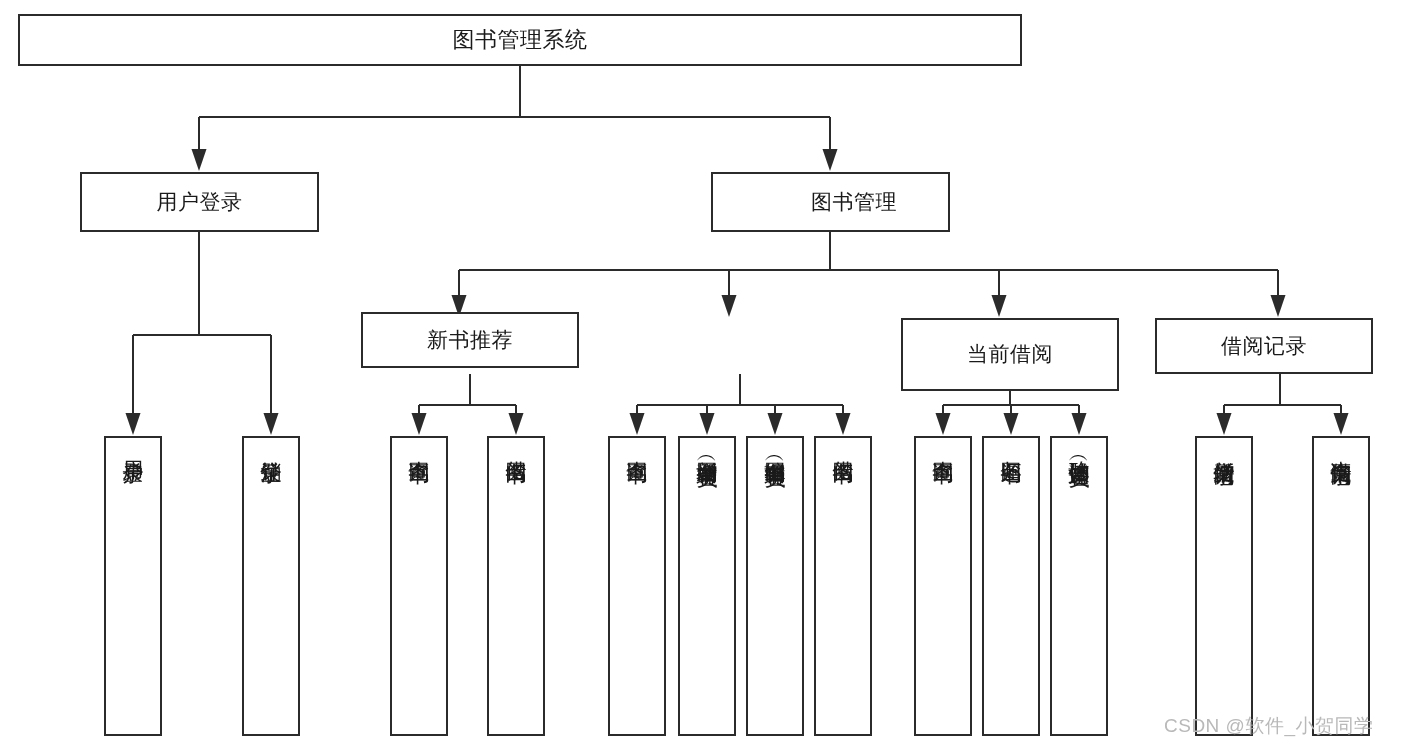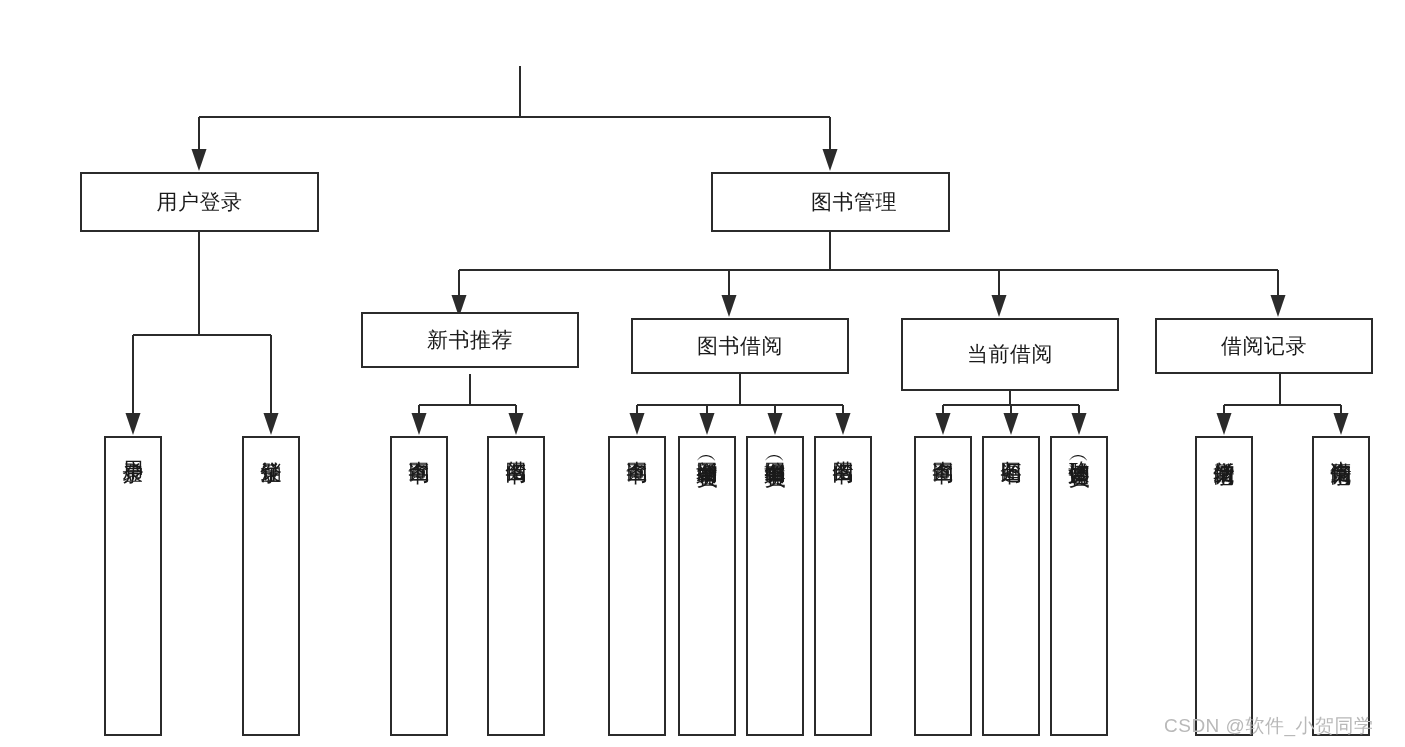--- a/index.html
+++ b/index.html
@@ -126,34 +126,34 @@
       <line x1="1079" y1="405" x2="1079" y2="416" stroke="#2b2b2b" stroke-width="2.4" shape-rendering="crispEdges"></line>
       <polygon points="1071.5,413 1086.5,413 1079,435" fill="#2b2b2b"></polygon>
       <line x1="1280" y1="374" x2="1280" y2="405" stroke="#2b2b2b" stroke-width="2.4" shape-rendering="crispEdges"></line>
       <line x1="1224" y1="405" x2="1341" y2="405" stroke="#2b2b2b" stroke-width="2.4" shape-rendering="crispEdges"></line>
       <line x1="1224" y1="405" x2="1224" y2="416" stroke="#2b2b2b" stroke-width="2.4" shape-rendering="crispEdges"></line>
       <polygon points="1216.5,413 1231.5,413 1224,435" fill="#2b2b2b"></polygon>
       <line x1="1341" y1="405" x2="1341" y2="416" stroke="#2b2b2b" stroke-width="2.4" shape-rendering="crispEdges"></line>
       <polygon points="1333.5,413 1348.5,413 1341,435" fill="#2b2b2b"></polygon>
     </svg>
 
+  <div class="node root horiz" id="node-root" style="left: 18px; top: 14px; width: 1004px; height: 52px;">
+    <span class="label">图书管理系统</span>
+  </div>
 
   <div class="node horiz" id="node-l2-0" style="left: 80px; top: 172px; width: 239px; height: 60px;">
     <span class="label">用户登录</span>
   </div>
   <div class="node horiz" id="node-l2-1" style="left: 711px; top: 172px; width: 239px; height: 60px; padding-left: 47px;">
     <span class="label">图书管理</span>
   </div>
 
   <div class="node horiz" id="node-l3-0" style="left: 361px; top: 312px; width: 218px; height: 56px;">
     <span class="label">新书推荐</span>
   </div>
-  <div class="node horiz" id="node-l3-1" style="left: 631px; top: 318px; width: 218px; height: 56px;">
-    <span class="label">图书借阅</span>
-  </div>
   <div class="node horiz" id="node-l3-2" style="left: 901px; top: 318px; width: 218px; height: 73px;">
     <span class="label">当前借阅</span>
   </div>
   <div class="node horiz" id="node-l3-3" style="left: 1155px; top: 318px; width: 218px; height: 56px;">
     <span class="label">借阅记录</span>
   </div>
 
   <div class="node vert" id="node-leaf-0" style="left: 104px; top: 436px; width: 58px; height: 300px;">
     <span class="label">用户登录</span>
   </div>

